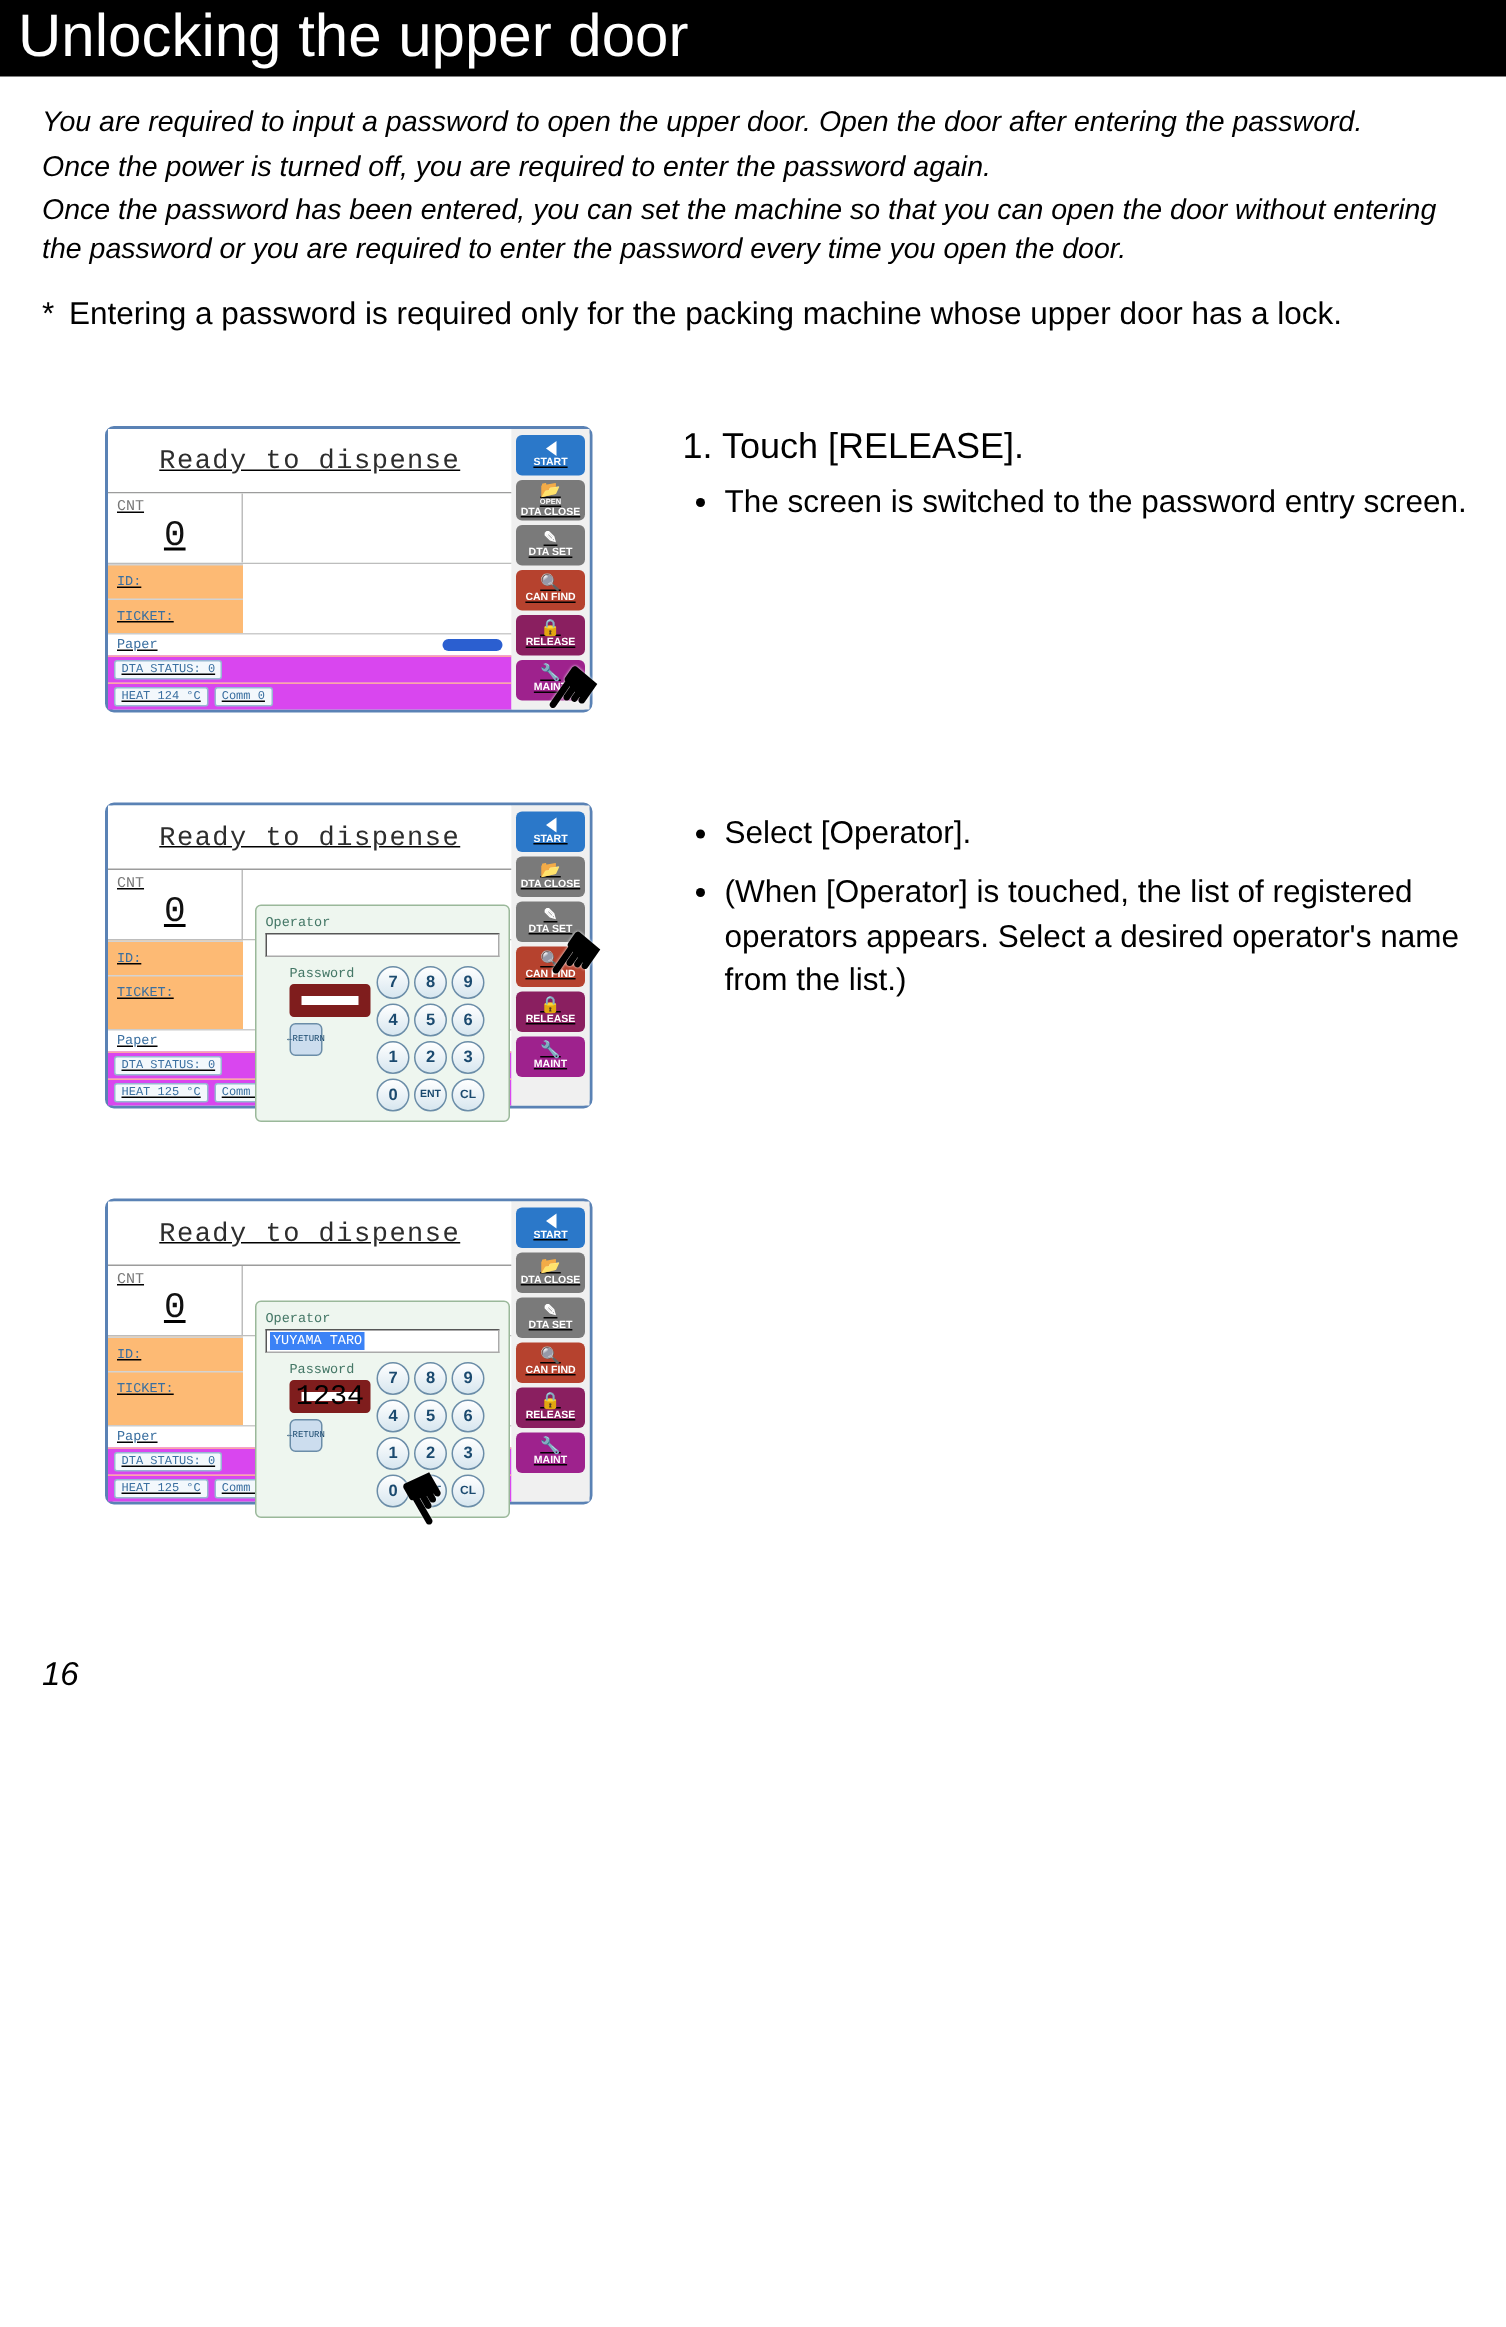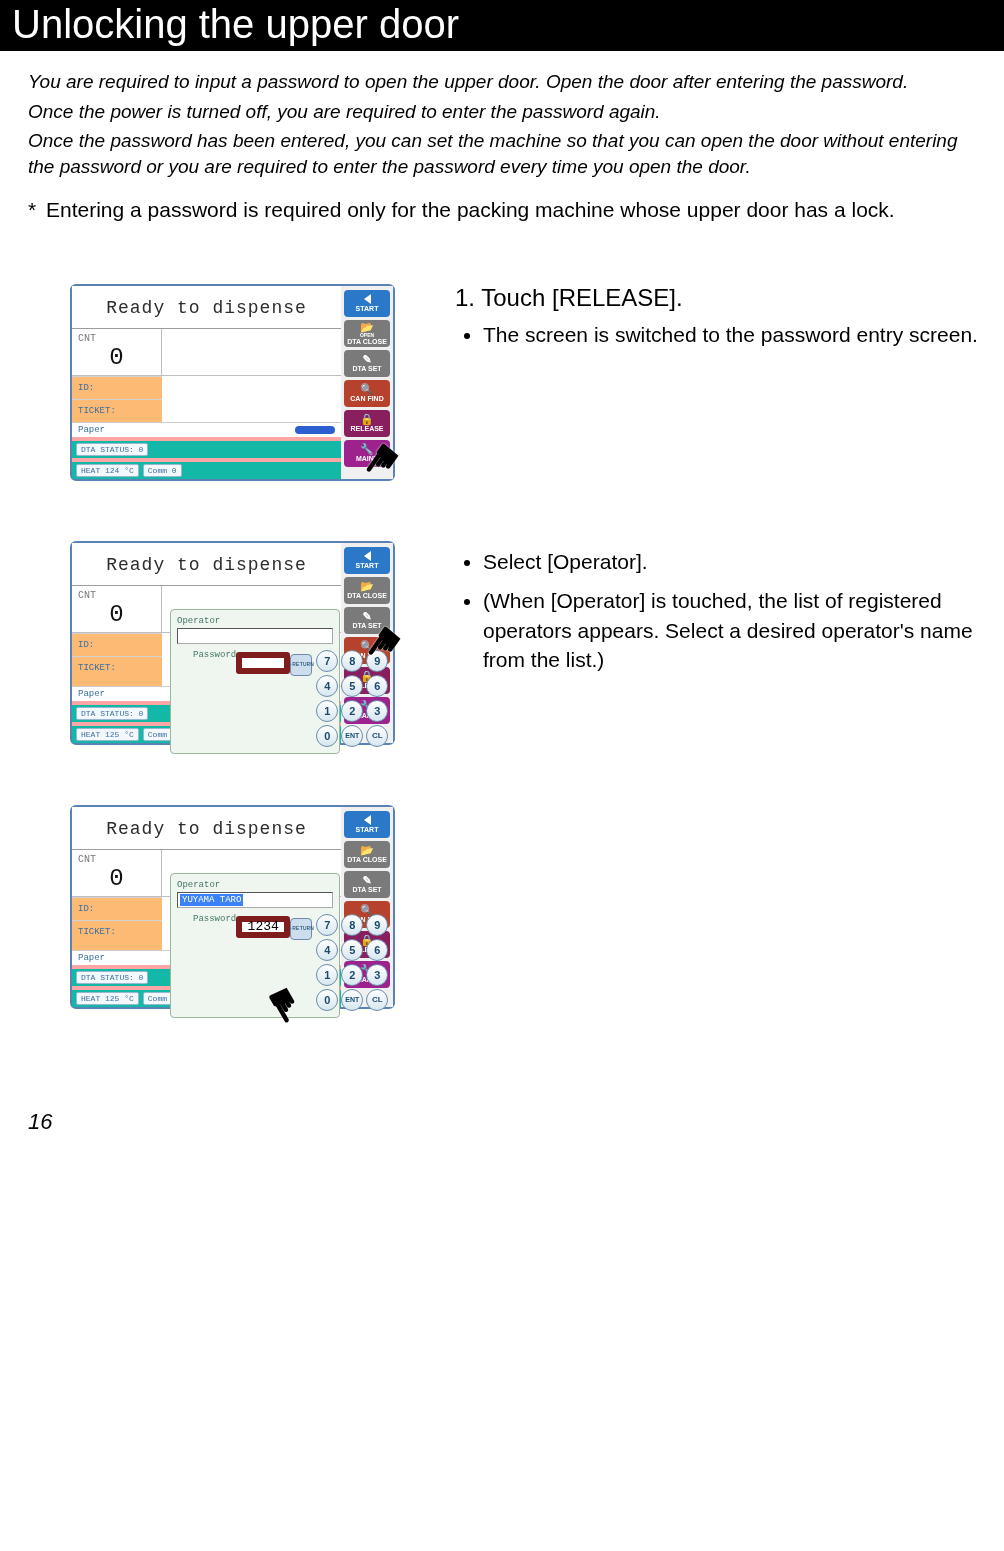--- a/index.html
+++ b/index.html
@@ -40,20 +40,21 @@
   }
   .step-block {
     display: flex;
     align-items: flex-start;
     margin-bottom: 60px;
   }
   .screen-wrap {
     width: 325px;
     flex: none;
     position: relative;
+    text-decoration: underline;
   }
   .screen {
     width: 325px;
     border: 2px solid #5a82b5;
     border-radius: 6px;
     background: #f4fbf5;
     font-family: "Lucida Console","Courier New",monospace;
     position: relative;
   }
   .screen-inner { display:flex; }
@@ -81,28 +82,28 @@
     padding:4px;
   }
   .left-stack { width:90px; background:#fdba74; }
   .left-item { border-top:1px solid #d3d3d3; padding:6px 6px; font-size:9px; color:#3a6fa0; }
   .body-right { flex:1; background:#fff; padding:4px 6px; }
   .ovlay { position:absolute; left:98px; top:66px; width:170px; background:#eef6ef; border:1px solid #9ab89a; border-radius:4px; padding:6px; }
   .ov-label { font-size:9px; color:#476; }
   .ov-input { margin-top:2px; height:16px; border:1px inset #aaa; background:#fff; font-size:10px; padding:0 2px; display:flex; align-items:center; }
   .selected { background:#3b82f6; color:#fff; font-size:9px; padding:1px 2px; }
   .keypad { margin-top:6px; display:flex; gap:4px; align-items:flex-start; }
-  .pwd-col { display:flex; flex-direction:row;padding-left:16px; }
-  .pwd-box { margin-top:2px; height:22px; width:54px; border:6px solid #7f1d1d; border-radius:3px; background:#fff; font-size:13px; display:flex; align-items:center; justify-content:center; }
+  .pwd-col { display:flex; flex-direction:column;padding-left:16px; }
+  .pwd-box { margin-top:2px; height:22px; width:54px; border:8px solid #7f1d1d; border-radius:3px; background:#fff; font-size:19px; display:flex; align-items:center; justify-content:center; }
   .keys { display:grid; grid-template-columns:repeat(3,22px); gap:3px; }
   .key { width:22px; height:22px; border-radius:50%; background:linear-gradient(#fff,#d7e6ef); border:1px solid #6b8da8; font-size:11px; display:flex; align-items:center; justify-content:center; color:#1b4a6f; font-family:Arial; font-weight:bold; }
   .key-ret { grid-column:1; width:22px; height:22px; border-radius:4px; background:#cde; border:1px solid #6b8da8; font-size:7px; display:flex; align-items:center; justify-content:center; color:#1b4a6f; }
   .paper-row { display:flex; align-items:center; gap:6px; padding:2px 6px; font-size:9px; color:#3a6fa0; background:#fff; border-top:1px solid #ccc;justify-content:space-between; }
   .paper-bar { width:40px; height:8px; border-radius:4px; background:#2b5fd0; }
-  .status-row { display:flex; gap:4px; padding:2px 4px; background:#14b8a6; font-size:8px; color:#3a6fa0; border-top:4px solid #fca5a5; }
+  .status-row { display:flex; gap:4px; padding:2px 4px; background:#d946ef; font-size:8px; color:#3a6fa0; border-top:1px solid #fca5a5; }
   .chip { border:1px solid #97b7d2; border-radius:2px; padding:1px 4px; background:#f3f8fc; }
 
   .side-btn {
     height:27px; border-radius:4px; display:flex; flex-direction:column; align-items:center; justify-content:center;
     font-size:7px; color:#fff; line-height:1; font-family:Arial; font-weight:bold;
   }
   .b-start   { background:#2b78c9; }
   .b-dtaoc   { background:#7a7a7a; }
   .b-dtaset  { background:#7a7a7a; }
   .b-canfind { background:#b6422e; }

